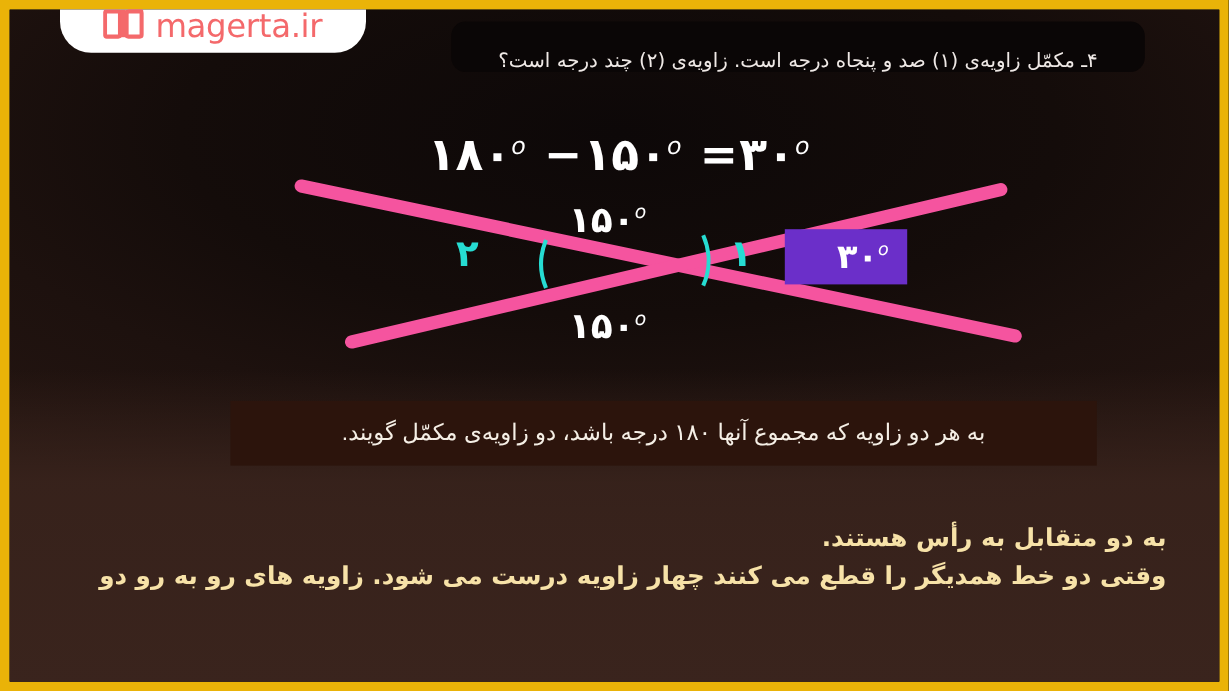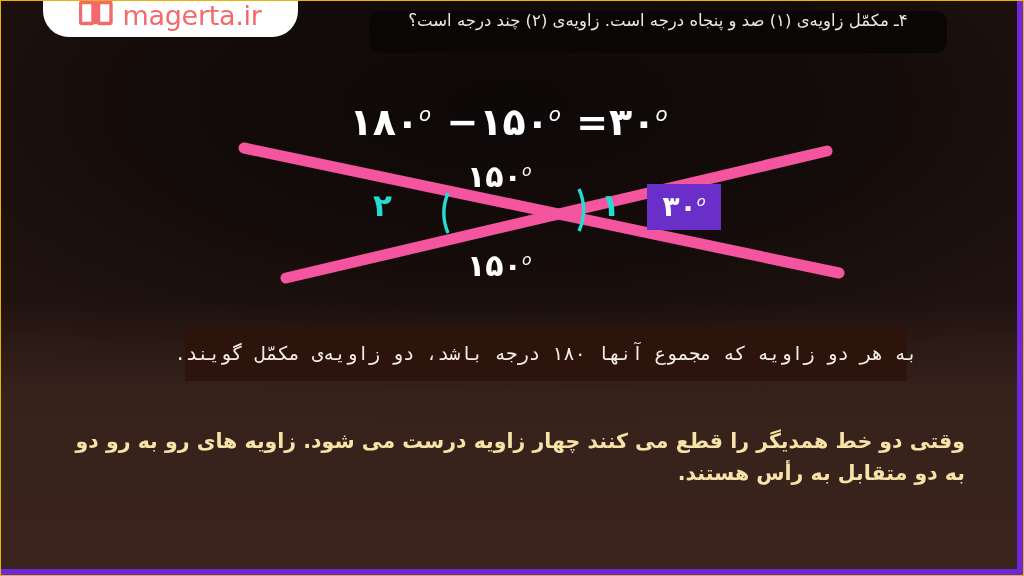--- a/index.html
+++ b/index.html
@@ -9,23 +9,23 @@
     background: #000;
   }
   body {
     font-family: "DejaVu Sans", sans-serif;
   }
   #slide {
     position: relative;
     width: 1024px;
     height: 576px;
     overflow: hidden;
-    background: #6d28d9;
-    box-sizing: border-box;
-    border: 1px solid #eab308;
+    background: #0f172a;
+    box-sizing: border-box;
+    border: 8px solid #eab308;
   }
   
   .bg-layer {
     position: absolute;
     left: 0; top: 0;
     width: 1016px;
     height: 568px;
     background:
       radial-gradient(ellipse 80% 60% at 50% 18%, #0d0808 0%, #140c0a 45%, #1d110e 70%, #241511 100%),
       linear-gradient(to bottom, #060404 0%, #0c0706 30%, #1b1210 52%, #2e1d18 72%, #35211b 100%);
@@ -71,21 +71,21 @@
   
   .question-bar {
     position: absolute;
     left: 368px;
     top: 10px;
     width: 578px;
     height: 42px;
     background: #0a0606;
     border-radius: 12px;
     display: flex;
-    align-items: flex-start;
+    align-items: flex-end;
     justify-content: center;
     direction: rtl;
     box-sizing: border-box;
     padding: 0 12px;
   }
   .question-text {
     font-family: "DejaVu Sans", "Liberation Sans", sans-serif;
     font-size: 16.5px;
     color: #efe9e6;
     white-space: nowrap;
@@ -161,20 +161,21 @@
   .answer-box {
     position: absolute;
     left: 646px;
     top: 183px;
     width: 74px;
     height: 46px;
     background: #6b2fc9;
     display: flex;
     align-items: center;
     justify-content: center;
+    padding-left: 28px;
   }
   .answer-text {
     font-family: "DejaVu Sans", sans-serif;
     font-size: 28px;
     font-weight: bold;
     color: #ffffff;
     line-height: 1;
   }
 
   
@@ -186,21 +187,21 @@
     height: 54px;
     background: #2c140c;
     display: flex;
     align-items: center;
     justify-content: center;
     direction: rtl;
     box-sizing: border-box;
     padding: 0 14px;
   }
   .definition-text {
-    font-family: Liberation Mono, monospace;
+    font-family: Liberation Sans, sans-serif;
     font-size: 19px;
     color: #f5efe6;
     direction: rtl;
     text-align: center;
     white-space: nowrap;
   }
 
   
   .bottom-note {
     position: absolute;
@@ -264,17 +265,17 @@
 
   <div class="answer-box">
     <span class="answer-text"><span>۳۰</span><span class="deg-sup">o</span></span>
   </div>
 
   <div class="definition-box">
     <div class="definition-text">به هر دو زاویه که مجموع آنها ۱۸۰ درجه باشد، دو زاویه‌ی مکمّل گویند.</div>
   </div>
 
   <div class="bottom-note">
+    <div>به دو متقابل به رأس هستند.</div>
     <div>وقتی دو خط همدیگر را قطع می کنند چهار زاویه درست می شود. زاویه های رو به رو دو</div>
-    <div>به دو متقابل به رأس هستند.</div>
   </div>
 
 </div>
 
 </body></html>

